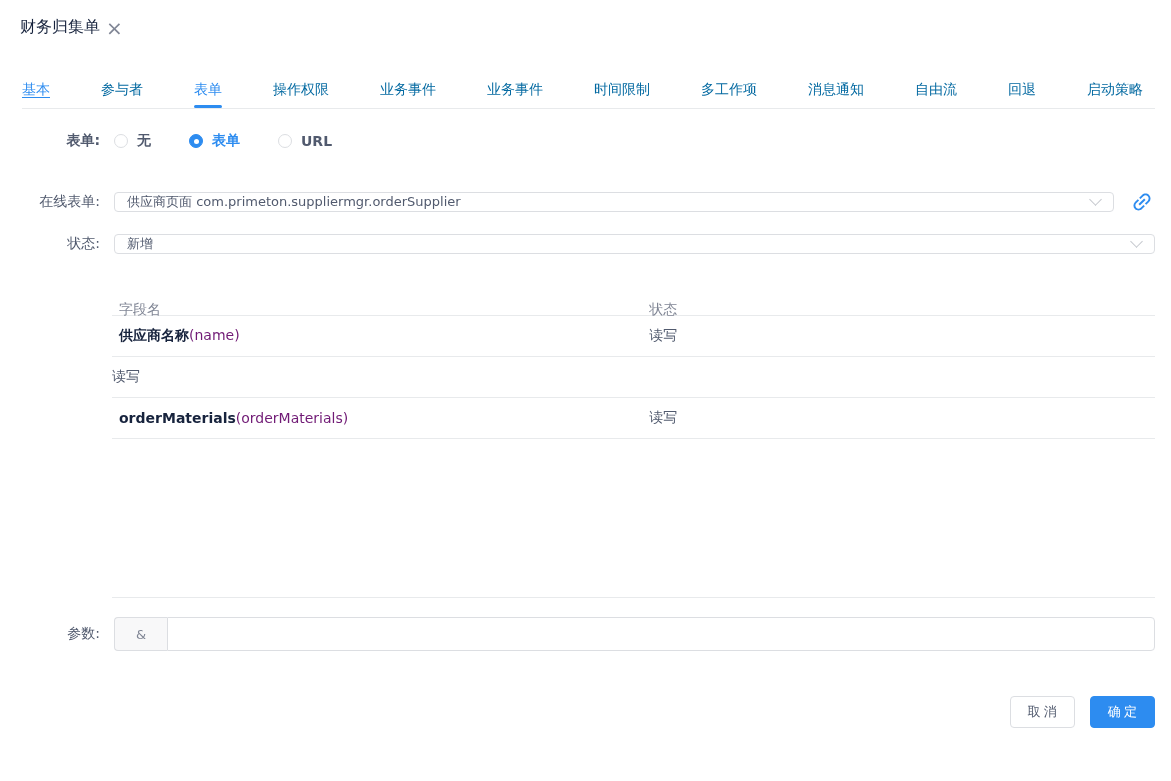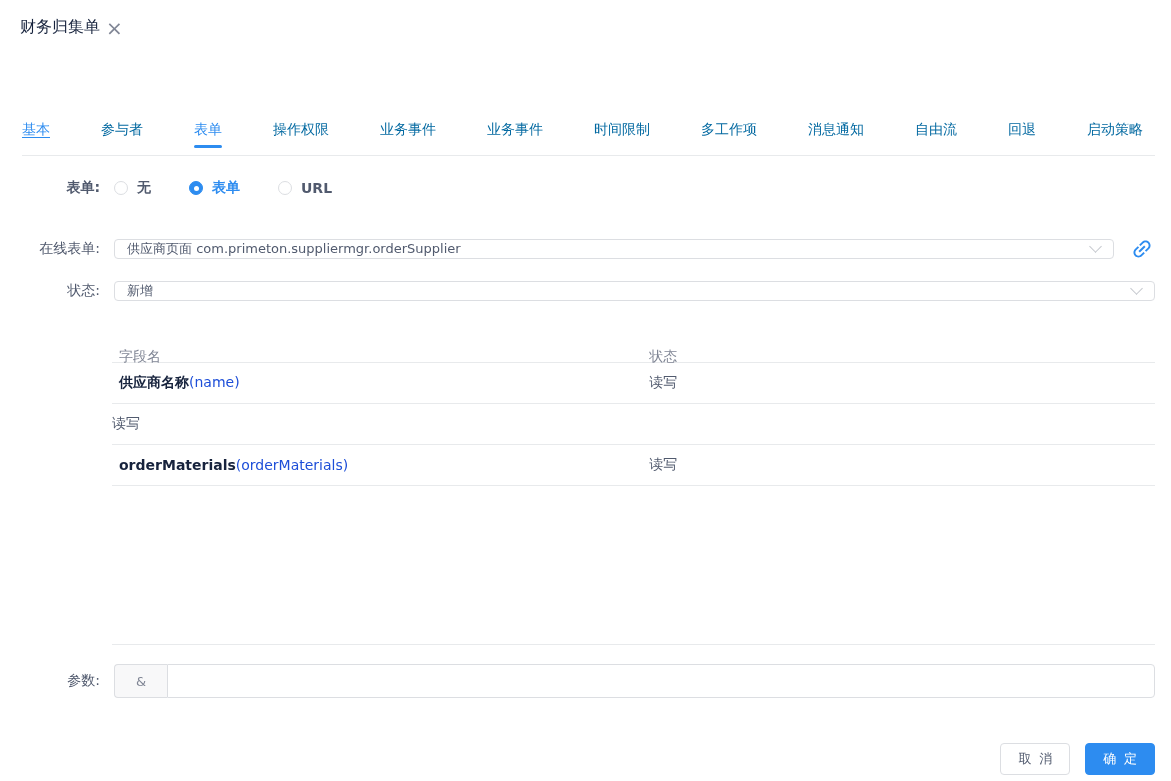--- a/index.html
+++ b/index.html
@@ -5,21 +5,21 @@
   * { margin:0; padding:0; box-sizing:border-box; }
   html,body { width:1171px; height:781px; background:#fff; overflow:hidden;
     font-family:"DejaVu Sans","Liberation Sans",sans-serif; font-size:14px; color:#515a6e; }
 
   
   .hdr { display:flex; align-items:flex-start; padding:16px 18px 0 20px; }
   .title { font-size:16px; color:#17233d; font-weight:500; line-height:22px; }
   .close { color:#808695; font-size:20px; line-height:20px; cursor:pointer; padding:2px 6px; }
 
   
-  .tabs { display:flex; gap:51px; margin:82px 16px 0 22px; padding-bottom:19px; border-bottom:1px solid #e8eaec; }
+  .tabs { display:flex; gap:51px; margin:42px 16px 0 22px; padding-bottom:12px; border-bottom:1px solid #e8eaec; }
   .tab { position:relative; color:#0369a1; line-height:14px; cursor:pointer; white-space:nowrap; }
   .tab.active { color:var(--primary); }
   .tab.active::after { content:""; position:absolute; left:0; right:0; bottom:-12px; height:3px;
     border-radius:2px; background:var(--primary); }
   .tab.link { color:var(--primary); text-decoration:underline; text-underline-offset:3px; }
 
   
   .frow { display:flex; align-items:center; margin-right:16px; }
   .flabel { flex:none; width:100px; text-align:right; color:#515a6e; }
   .fctrl { flex:1; margin-left:14px; display:flex; align-items:center; }
@@ -46,36 +46,36 @@
   .sel-status { flex:1; }
 
   
   .ftable { margin:22px 16px 0 112px; border-bottom:1px solid #e8eaec; height:322px; }
   .trow { display:flex; align-items:center; height:41px; border-bottom:1px solid #e8eaec; }
   .trow.head { height:40px; border-bottom-color:#e8eaec; }
   .c1 { width:51.5%; padding-left:7px; }
   .c2 { flex:1; }
   .trow.head .c1, .trow.head .c2 { color:#808695;margin-top:28px; }
   .fname { font-weight:700; color:#17233d; }
-  .fcode { color:#1d4ed8; }
+  .fcode { color:#701a75; }
   .fstatus { color:#515a6e; }
 
   
   .row-params { margin-top:19px; }
   .pgroup { flex:1; display:flex; height:34px; }
   .paddon { flex:none; width:53px; display:flex; align-items:center; justify-content:center;
     background:#f8f8f9; border:1px solid #dcdee2; border-right:none; border-radius:4px 0 0 4px;
     color:#808695; font-size:13px; }
   .pinput { flex:1; border:1px solid #dcdee2; border-radius:0 4px 4px 0; outline:none; padding:0 10px;
     font-size:13px; color:#515a6e; font-family:inherit; }
 
   
   .footer { display:flex; justify-content:flex-end; gap:15px; margin:45px 16px 0 0; }
   .btn { height:32px; padding:0 17px; border-radius:4px; font-size:13px; cursor:pointer;
-    display:flex; align-items:center; justify-content:center; font-family:Liberation Mono, monospace; }
+    display:flex; align-items:center; justify-content:center; font-family:Liberation Serif, serif; }
   .btn-cancel { background:#fff; border:1px solid #dcdee2; color:#515a6e; }
   .btn-ok { background:var(--primary); border:1px solid var(--primary); color:#fff; }
 </style>
 </head>
 <body>
 
 <div class="hdr">
   <div class="title">财务归集单</div>
   <div class="close">×</div>
 </div>

